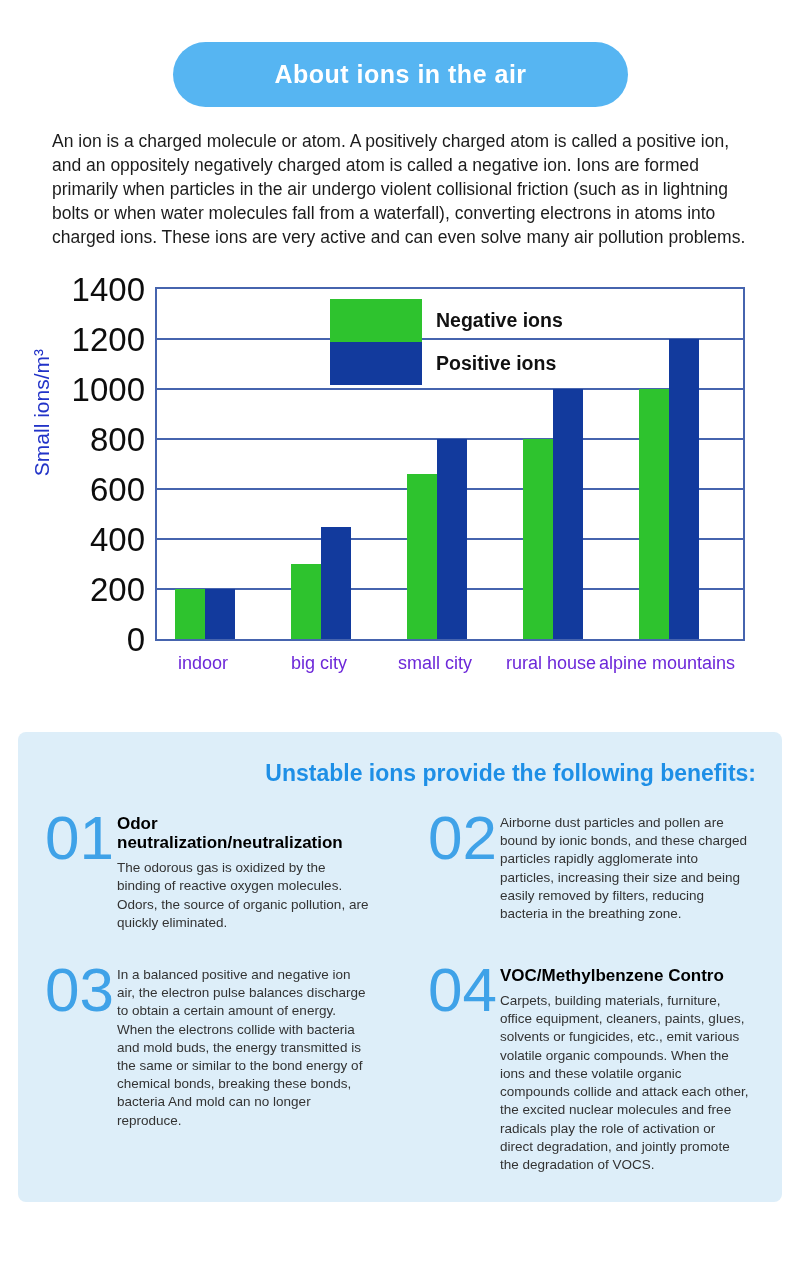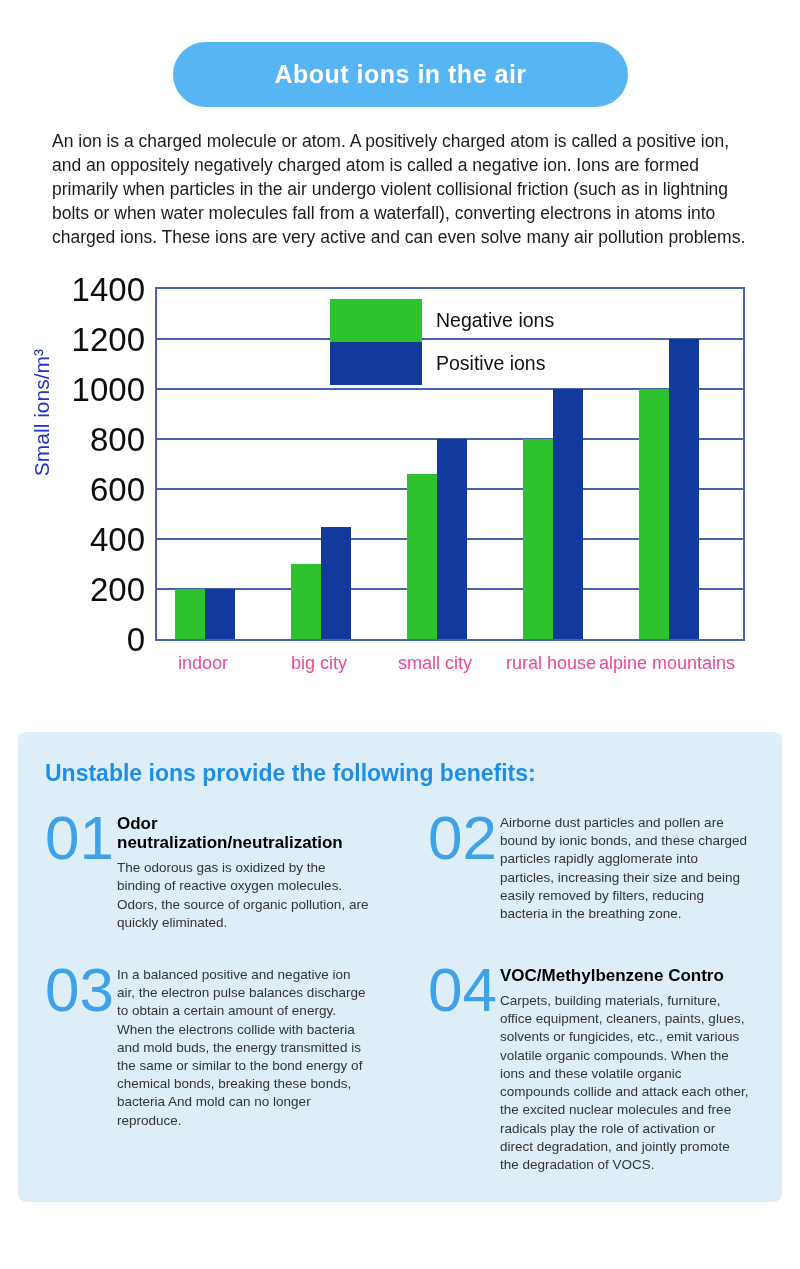--- a/index.html
+++ b/index.html
@@ -39,35 +39,35 @@
     width:590px; height:354px;
     border:2px solid #4664AE;
     background:#ffffff;
   }
   .gridline { position:absolute; left:0; right:0; height:2px; background:#4664AE; transform:translateY(50%); }
   .ytick {
     position:absolute; right:calc(100% + 12px); transform:translateY(50%);
     font-size:33px; line-height:1; color:#0d0d0d; white-space:nowrap;
   }
   .bar { position:absolute; bottom:0; z-index:2; }
-  .legend { position:absolute; left:173px; top:10px; z-index:3; }
+  .legend { position:absolute; left:173px; top:10px; z-index:3;font-weight:bold; }
   .legend-row { display:flex; align-items:center; height:43px; }
   .swatch { width:92px; height:43px; flex:0 0 auto; }
   .legend-label { margin-left:14px; font-size:19.5px; color:#111111; white-space:nowrap; }
   .x-labels { position:absolute; left:155px; top:358px; width:590px; height:44px; }
-  .xlabel { position:absolute; top:8px; transform:translateX(-50%); font-size:18px; color:#ec4899; white-space:nowrap; }
+  .xlabel { position:absolute; top:8px; transform:translateX(-50%); font-size:18px; color:#6d28d9; white-space:nowrap; }
 
   
   .benefits {
     margin:43px 18px 0 18px;
     background:#DDEEF9;
     border-radius:8px;
     padding:28px 26px 28px 27px;
   }
-  .benefits h2 { font-size:23px; color:#1E8FE6; font-weight:bold; margin:0 0 26px 0; }
+  .benefits h2 { font-size:23px; color:#1E8FE6; font-weight:bold; margin:0 0 26px 0;text-align:right; }
   .benefits-grid { display:grid; grid-template-columns:383px 1fr; row-gap:33px; }
   .item { display:flex; align-items:flex-start; }
   .num {
     flex:0 0 72px; width:72px;
     font-size:62px; line-height:50px; font-weight:400;
     color:#3FA2E8;
   }
   .item-text { padding-top:1px; }
   .item-title {
     font-size:17px; font-weight:bold; color:#000000;

